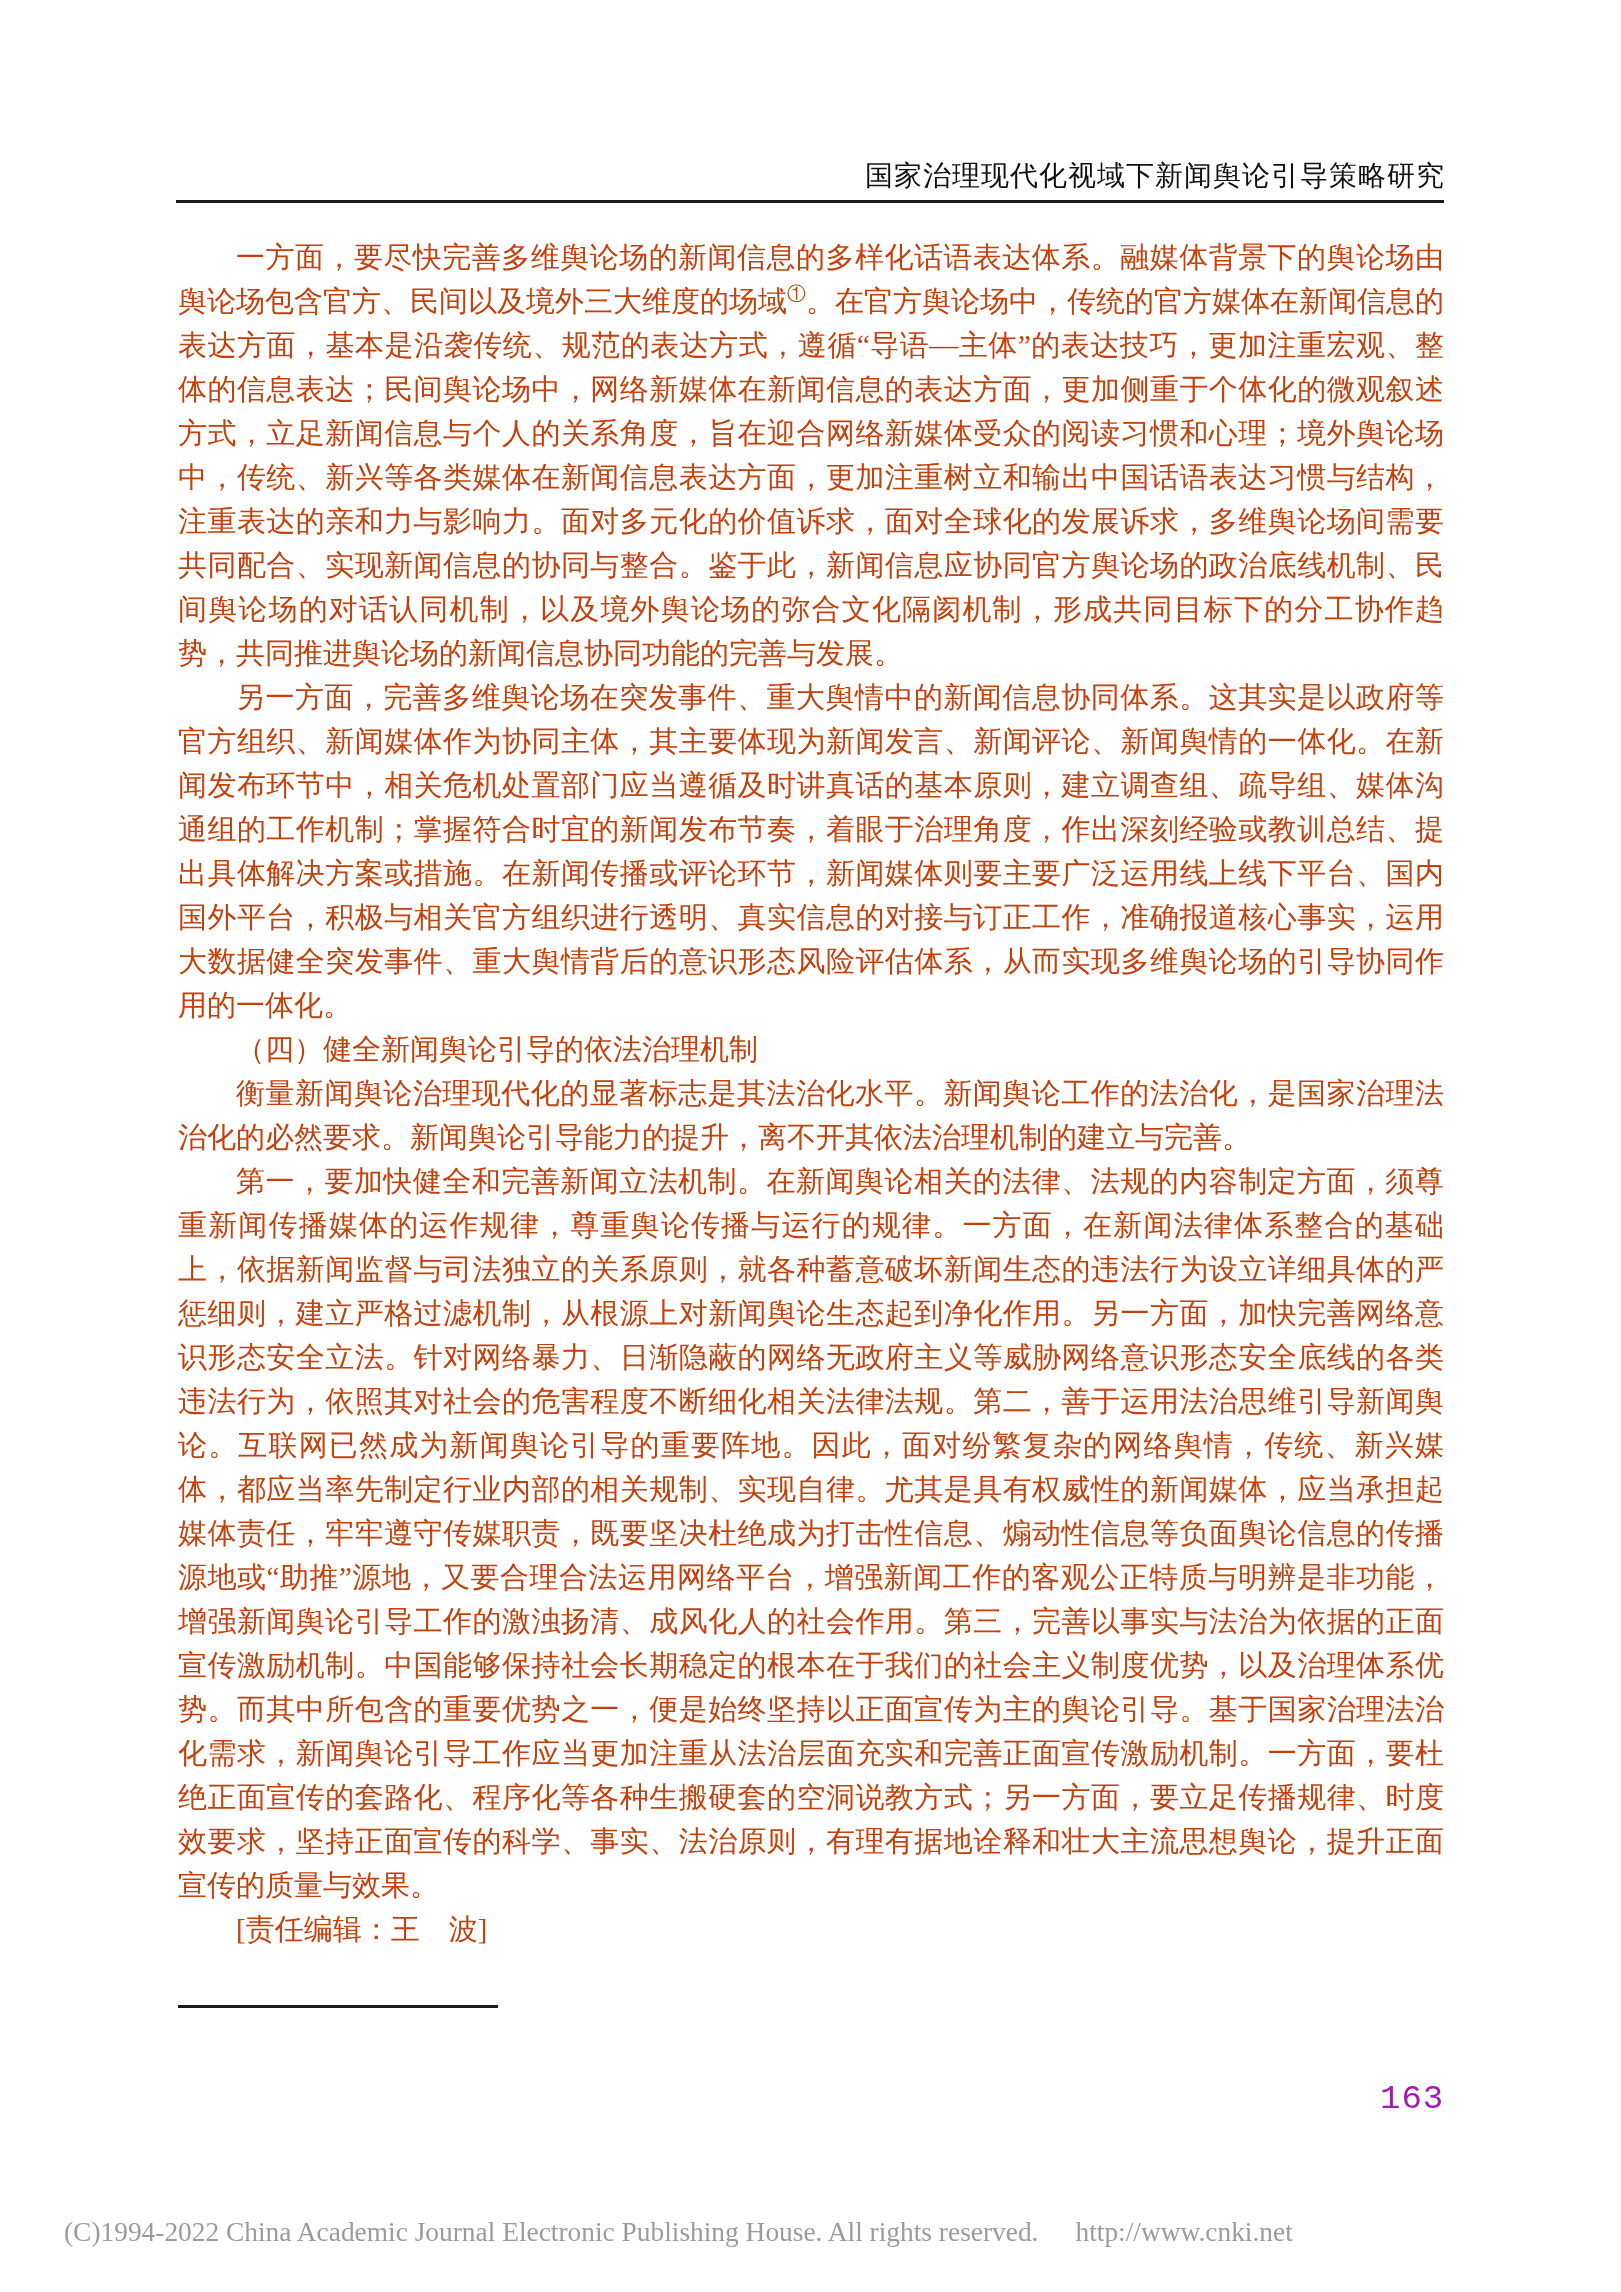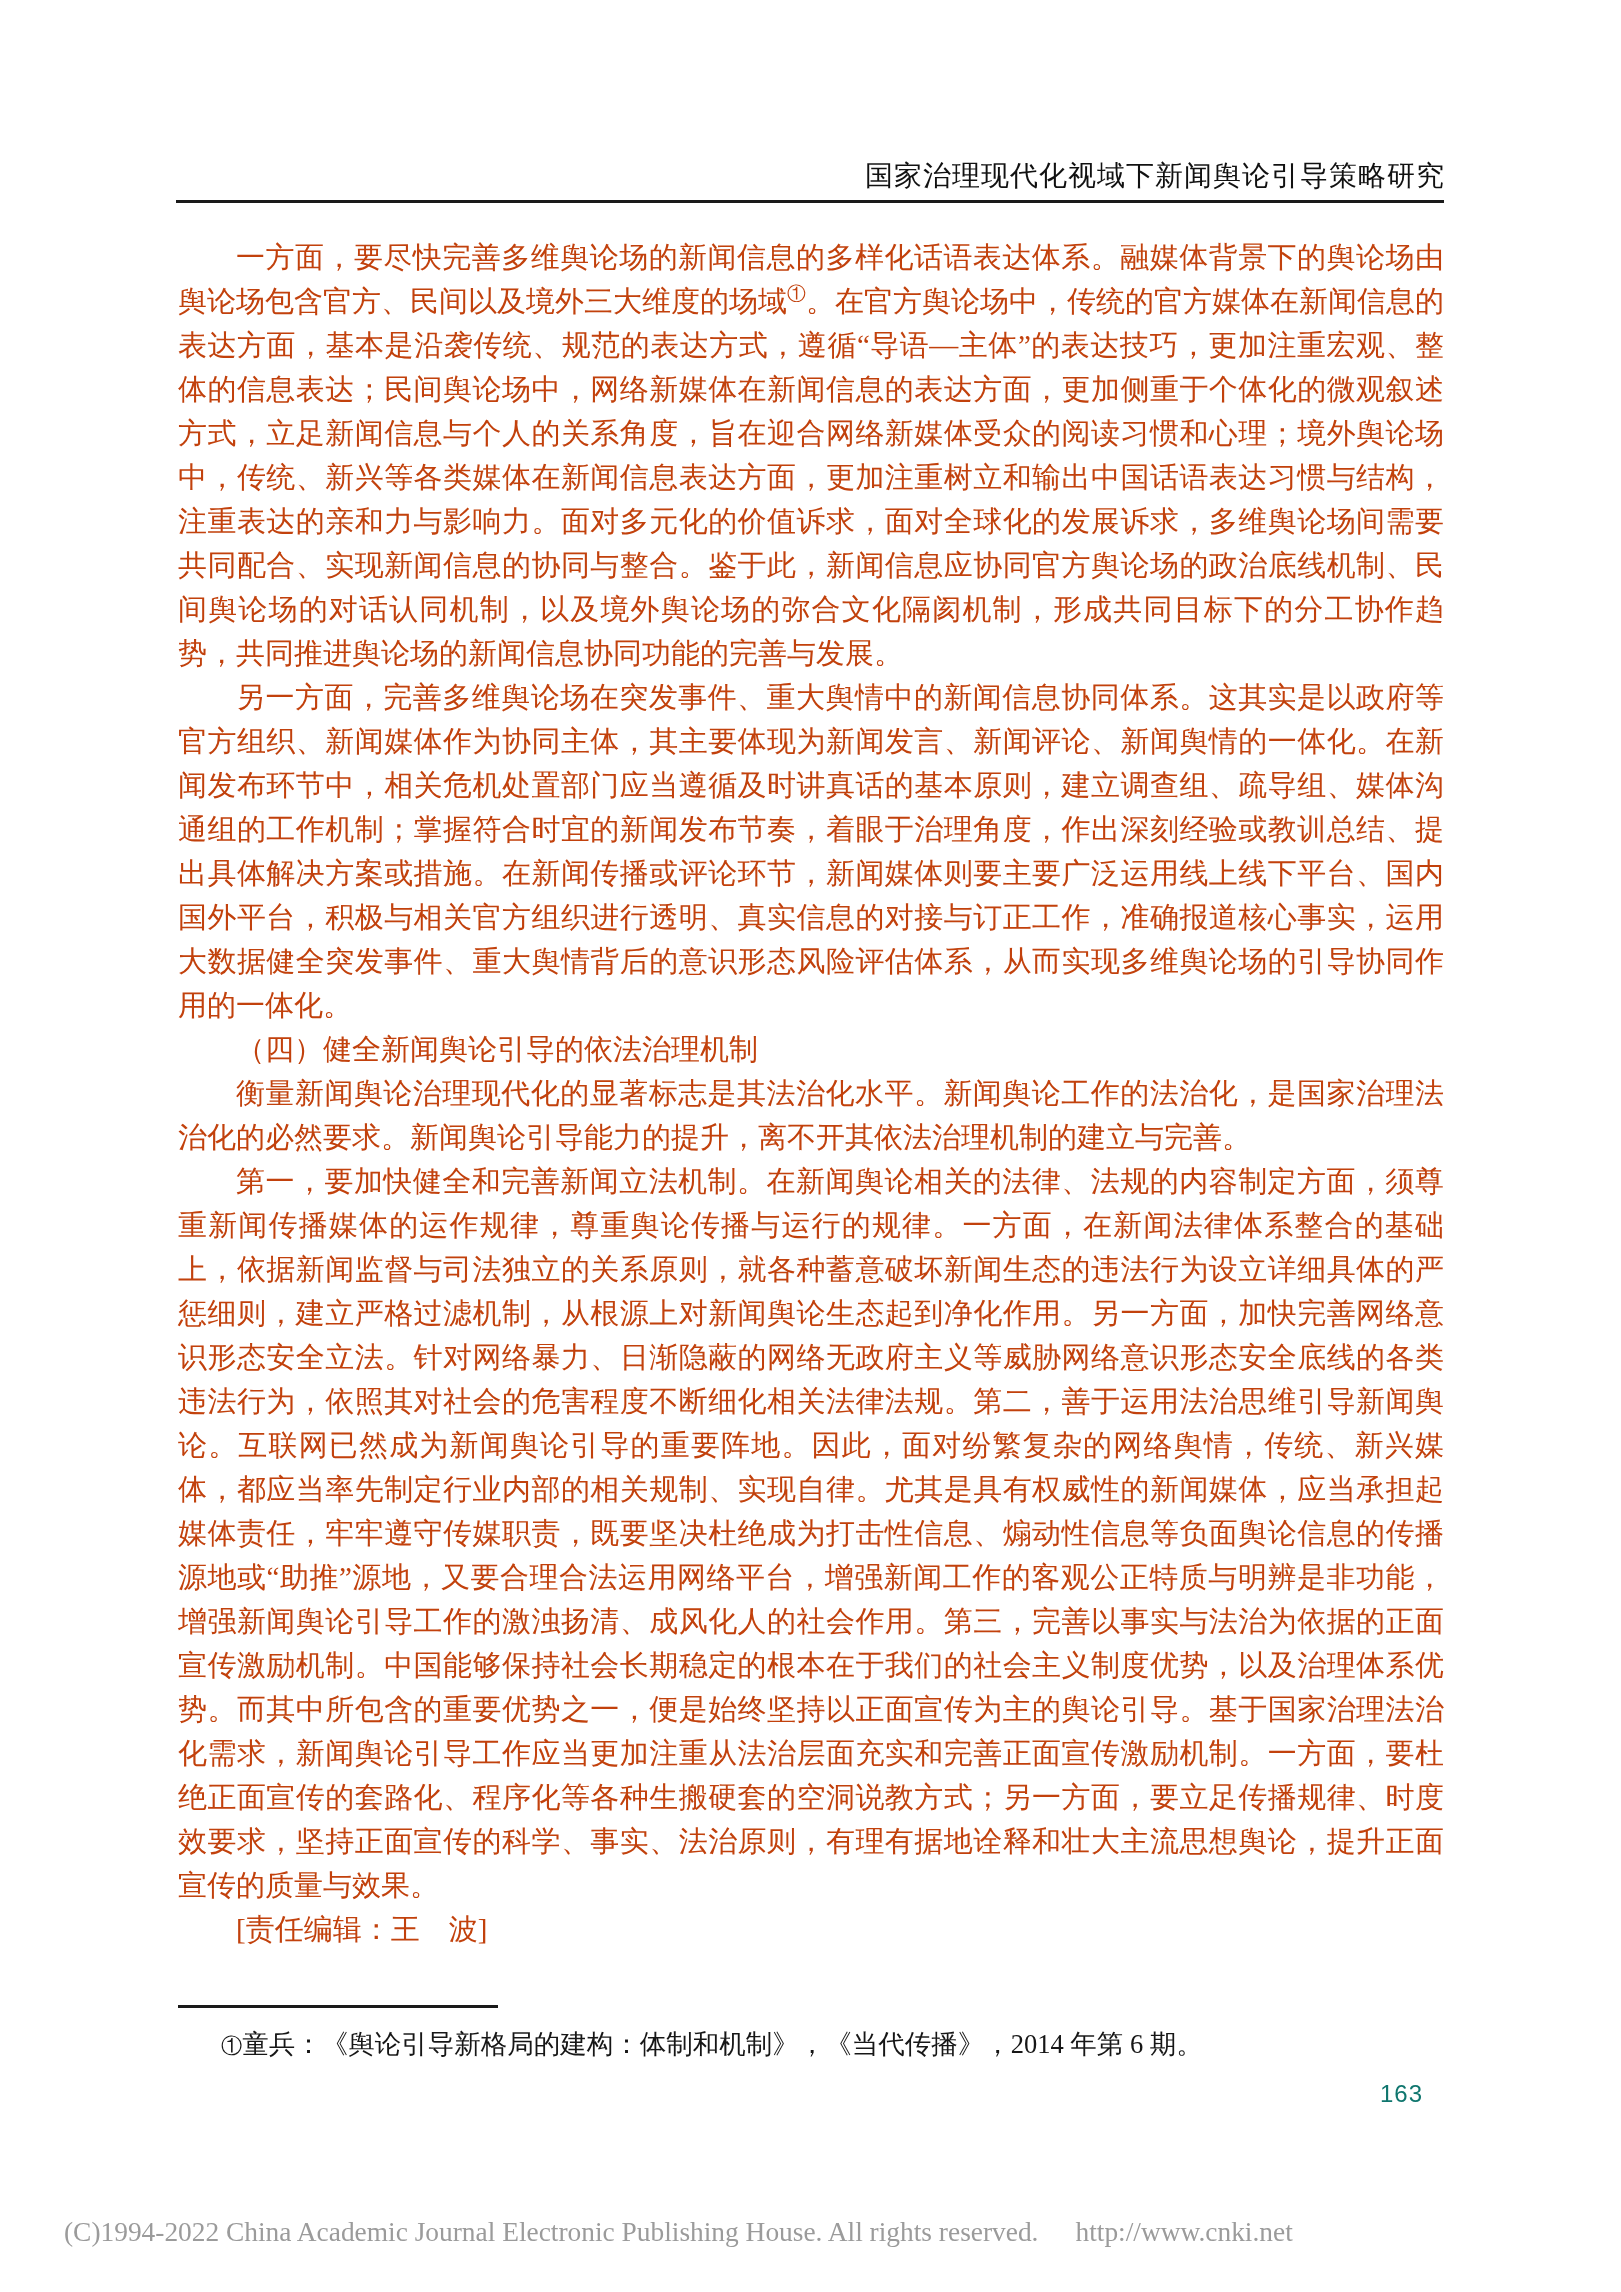--- a/index.html
+++ b/index.html
@@ -80,23 +80,23 @@
     color: #161616;
   }
   .footnote .ref-sup {
     font-size: 0.8em;
     vertical-align: baseline;
   }
   .page-number {
     position: absolute;
     top: 2080px;
     left: 1380px;
-    font-size: 24px;
-    font-family: Liberation Sans, sans-serif;
-    color: #0f766e;
+    font-size: 34px;
+    font-family: Liberation Mono, monospace;
+    color: #a21caf;
     letter-spacing: 1px;
   }
   .footer {
     position: absolute;
     top: 2217px;
     left: 64px;
     width: 1529px;
     font-size: 27.4px;
     color: #9b9b9b;
     font-family: "Liberation Serif", "DejaVu Serif", serif;
@@ -126,21 +126,20 @@
 
     <p>衡量新闻舆论治理现代化的显著标志是其法治化水平。新闻舆论工作的法治化，是国家治理法治化的必然要求。新闻舆论引导能力的提升，离不开其依法治理机制的建立与完善。</p>
 
     <p>第一，要加快健全和完善新闻立法机制。在新闻舆论相关的法律、法规的内容制定方面，须尊重新闻传播媒体的运作规律，尊重舆论传播与运行的规律。一方面，在新闻法律体系整合的基础上，依据新闻监督与司法独立的关系原则，就各种蓄意破坏新闻生态的违法行为设立详细具体的严惩细则，建立严格过滤机制，从根源上对新闻舆论生态起到净化作用。另一方面，加快完善网络意识形态安全立法。针对网络暴力、日渐隐蔽的网络无政府主义等威胁网络意识形态安全底线的各类违法行为，依照其对社会的危害程度不断细化相关法律法规。第二，善于运用法治思维引导新闻舆论。互联网已然成为新闻舆论引导的重要阵地。因此，面对纷繁复杂的网络舆情，传统、新兴媒体，都应当率先制定行业内部的相关规制、实现自律。尤其是具有权威性的新闻媒体，应当承担起媒体责任，牢牢遵守传媒职责，既要坚决杜绝成为打击性信息、煽动性信息等负面舆论信息的传播源地或“助推”源地，又要合理合法运用网络平台，增强新闻工作的客观公正特质与明辨是非功能，增强新闻舆论引导工作的激浊扬清、成风化人的社会作用。第三，完善以事实与法治为依据的正面宣传激励机制。中国能够保持社会长期稳定的根本在于我们的社会主义制度优势，以及治理体系优势。而其中所包含的重要优势之一，便是始终坚持以正面宣传为主的舆论引导。基于国家治理法治化需求，新闻舆论引导工作应当更加注重从法治层面充实和完善正面宣传激励机制。一方面，要杜绝正面宣传的套路化、程序化等各种生搬硬套的空洞说教方式；另一方面，要立足传播规律、时度效要求，坚持正面宣传的科学、事实、法治原则，有理有据地诠释和壮大主流思想舆论，提升正面宣传的质量与效果。</p>
 
     <p class="editor-line">[责任编辑：王　波]</p>
   </div>
 
   <div class="footnote-rule"></div>
 
-  <div class="footnote"><span class="ref-sup">①</span><span>童兵：《舆论引导新格局的建构：体制和机制》，《当代传播》，2014 年第 6 期。</span></div>
 
   <div class="page-number">163</div>
 
   <div class="footer">
     <span>(C)1994-2022 China Academic Journal Electronic Publishing House. All rights reserved.</span><span class="footer-url">http://www.cnki.net</span>
   </div>
 
 </div>
 
 

